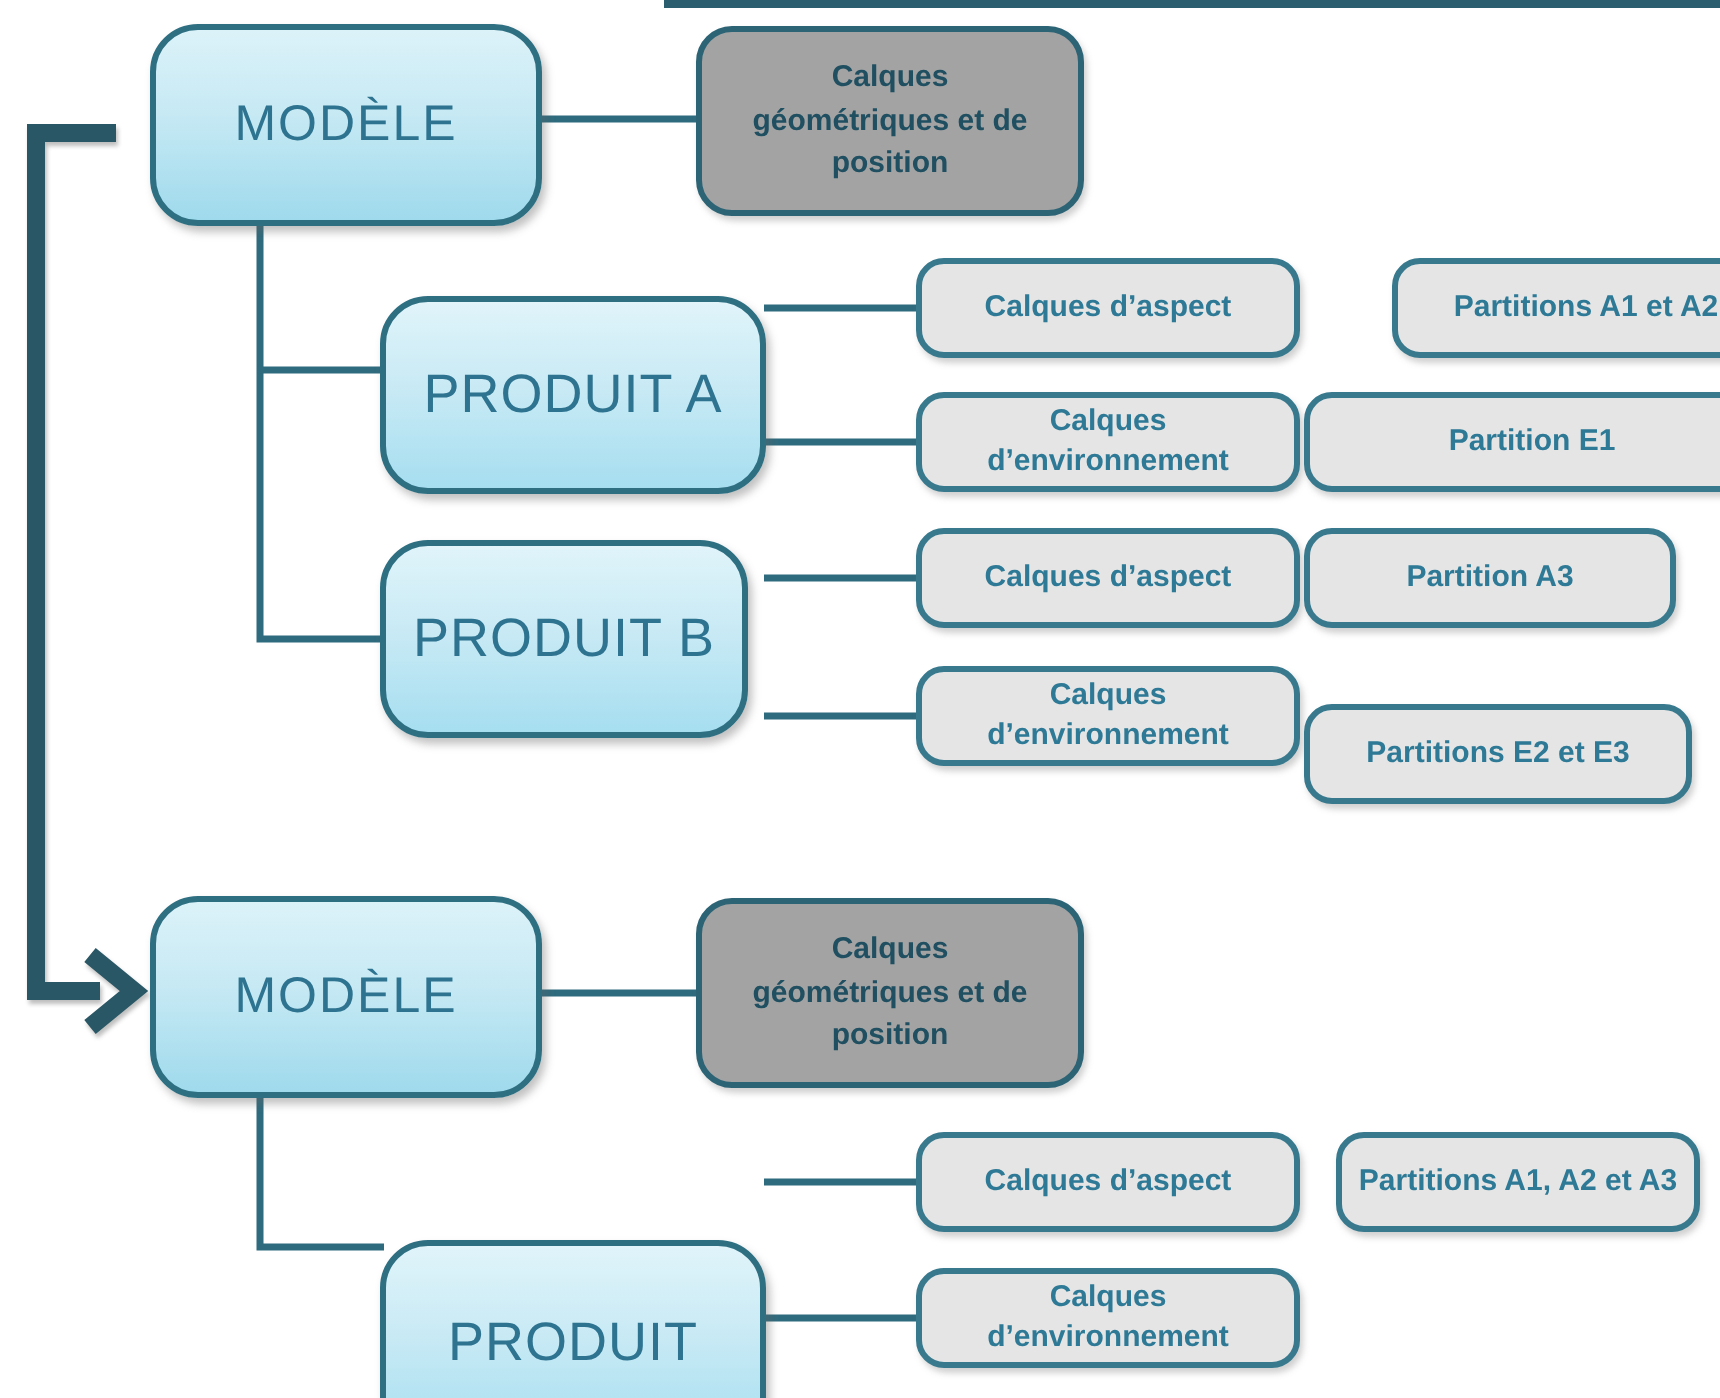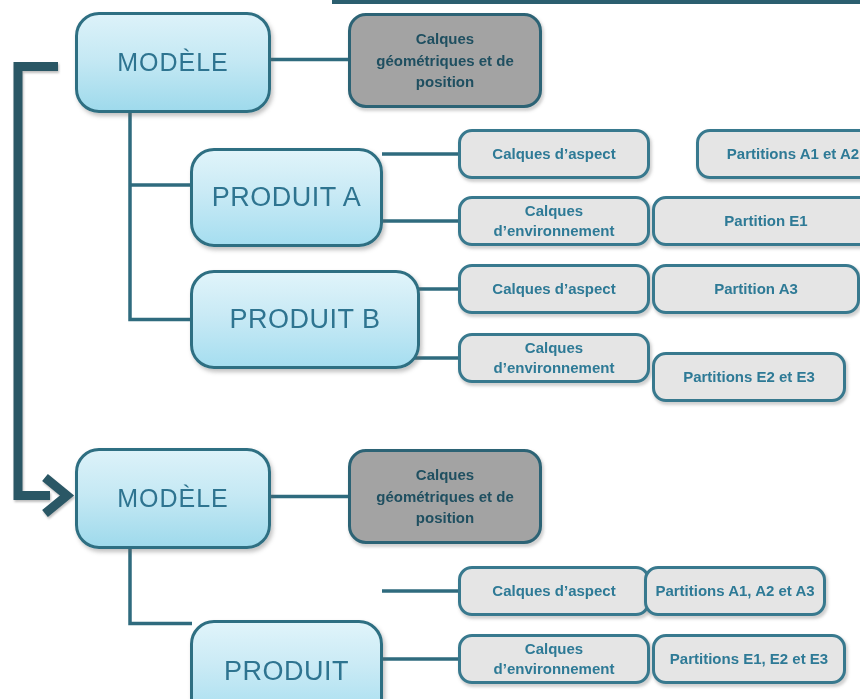--- a/index.html
+++ b/index.html
@@ -31,34 +31,34 @@
     box-shadow:1.5px 2.5px 3px rgba(120,120,120,0.35);
     color:#2E7A96;font-weight:bold;font-size:15px;line-height:1.35;
   }
   .box-geo span{display:block;max-width:152px;}
   .box-white span{display:block;max-width:172px;}
 
   
   #modele1   {left:75px;  top:12px;  width:196px; height:101px;}
   #geo1      {left:348px; top:13px;  width:194px; height:95px;}
   #produitA  {left:190px; top:124px; width:193px; height:99px;margin-top:24px;}
-  #produitB  {left:190px; top:270px; width:230px; height:99px;}
+  #produitB  {left:190px; top:270px; width:184px; height:99px;}
   #cAspA     {left:458px; top:129px; width:192px; height:50px;}
   #pA1A2     {left:652px; top:129px; width:194px; height:50px;margin-left:44px;}
   #cEnvA     {left:458px; top:196px; width:192px; height:50px;}
   #pE1       {left:652px; top:196px; width:228px; height:50px;}
   #cAspB     {left:458px; top:264px; width:192px; height:50px;}
-  #pA3       {left:652px; top:264px; width:208px; height:50px;text-align:right;}
+  #pA3       {left:652px; top:264px; width:186px; height:50px;text-align:right;}
   #cEnvB     {left:458px; top:333px; width:192px; height:50px;}
   #pE2E3     {left:652px; top:352px; width:194px; height:50px;}
   #modele2   {left:75px;  top:448px; width:196px; height:101px;}
   #geo2      {left:348px; top:449px; width:194px; height:95px;}
   #produitP  {left:190px; top:572px; width:193px; height:103px;margin-top:48px;}
   #cAspP     {left:458px; top:566px; width:192px; height:50px;}
-  #pA123     {left:644px; top:566px; width:182px; height:50px;}
+  #pA123     {left:668px; top:566px; width:182px; height:50px;}
   #cEnvP     {left:458px; top:634px; width:192px; height:50px;}
   #pE123     {left:652px; top:634px; width:194px; height:50px;}
 
   #wires{position:absolute;left:0;top:0;width:860px;height:699px;}
   .wire{stroke:#2F6B7E;stroke-width:3.5;fill:none;}
   .big-arrow{stroke:#2A5765;stroke-width:9;fill:none;filter:drop-shadow(1.5px 2px 1px rgba(110,110,110,0.45));}
   #topstrip{position:absolute;left:332px;top:0;width:528px;height:4px;background:#2B5F6F;}
 </style>
 </head>
 <body>
@@ -136,17 +136,14 @@
   </div>
   <div id="cAspP" class="box box-white">
     <span>Calques d’aspect</span>
   </div>
   <div id="pA123" class="box box-white">
     <span>Partitions A1, A2 et A3</span>
   </div>
   <div id="cEnvP" class="box box-white">
     <span>Calques d’environnement</span>
   </div>
-  <div id="pE123" class="box box-white">
-    <span>Partitions E1, E2 et E3</span>
-  </div>
 
 </div>
 
 </body></html>

